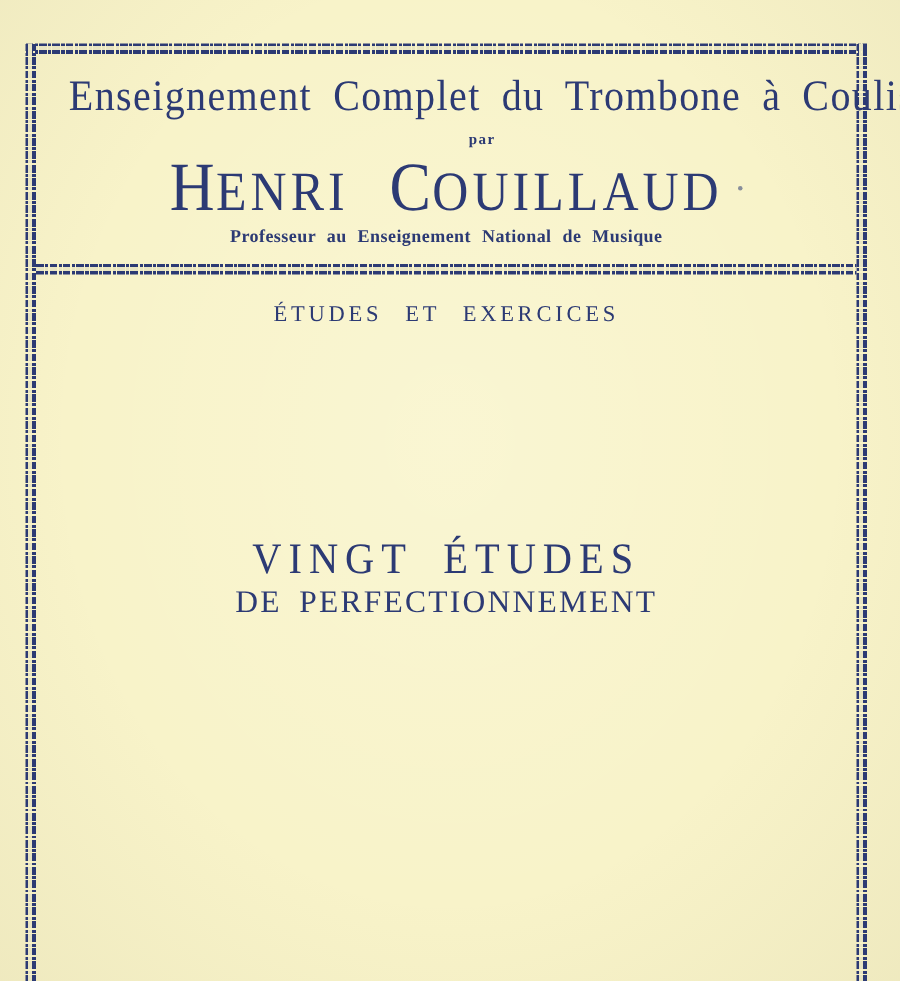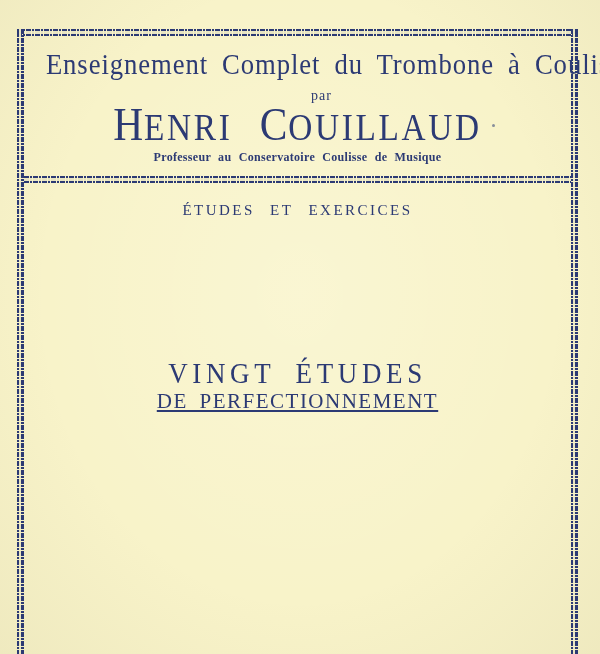--- a/index.html
+++ b/index.html
@@ -52,23 +52,23 @@
   }
   .series-title {
     top: 48px;
     font-size: 29px;
     letter-spacing: 1px;
     word-spacing: 7px;
     transform: scaleX(0.92);
   }
   .byline {
     top: 88px;
-    font-size: 14px;
+    font-size: 10px;
     letter-spacing: 1px;
-    font-weight: normal;
+    font-weight: bold;
     margin-left: 48px;
   }
   .author-name {
     top: 97px;
     font-size: 37px;
     letter-spacing: 3px;
     word-spacing: 18px;
     transform: scaleX(0.9);
     line-height: 1.2;
   }
@@ -95,21 +95,20 @@
     font-size: 29px;
     letter-spacing: 5px;
     word-spacing: 10px;
     transform: scaleX(0.93);
   }
   .main-title-line2 {
     top: 389px;
     font-size: 21px;
     letter-spacing: 1.5px;
     word-spacing: 5px;
-    text-decoration: underline;
   }
 
   .speck {
     position: absolute;
     width: 3px; height: 3px;
     border-radius: 50%;
     background: var(--ink);
     opacity: 0.55;
   }
   .speck-1 { left: 492px; top: 124px; }
@@ -126,21 +125,21 @@
 
   <div class="textblock series-title">Enseignement Complet du Trombone à Coulisse</div>
 
   <div class="textblock byline">par</div>
 
   <div class="textblock author-name">
     <span class="initial">H</span><span>ENRI</span>
     <span class="initial">C</span><span>OUILLAUD</span>
   </div>
 
-  <div class="textblock author-title">Professeur au Conservatoire Coulisse de Musique</div>
+  <div class="textblock author-title">Professeur au Enseignement National de Musique</div>
 
   <div class="textblock section-label">ÉTUDES ET EXERCICES</div>
 
   <div class="textblock main-title-line1">VINGT ÉTUDES</div>
 
   <div class="textblock main-title-line2">DE PERFECTIONNEMENT</div>
 
   <div class="speck speck-1"></div>
 
 </div>

